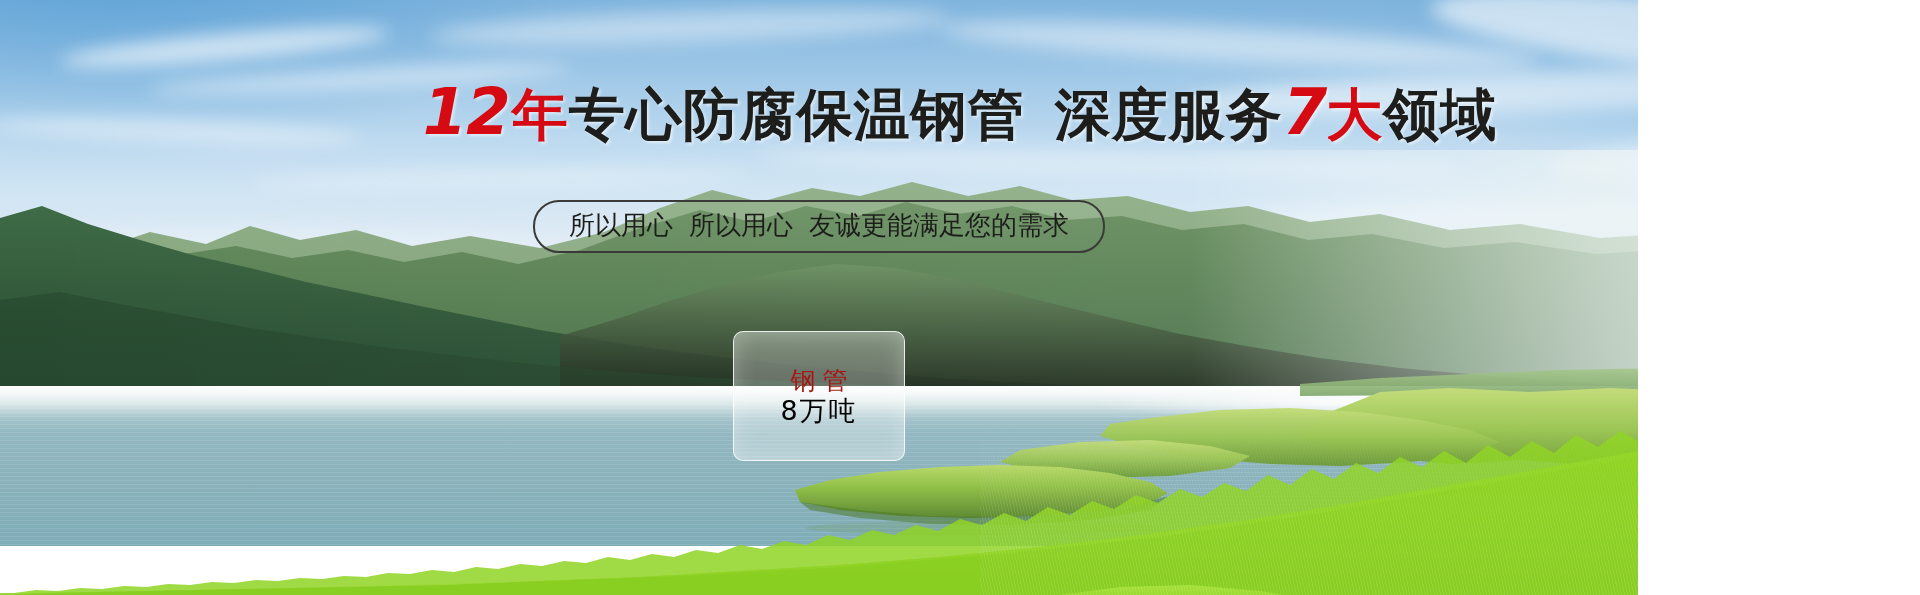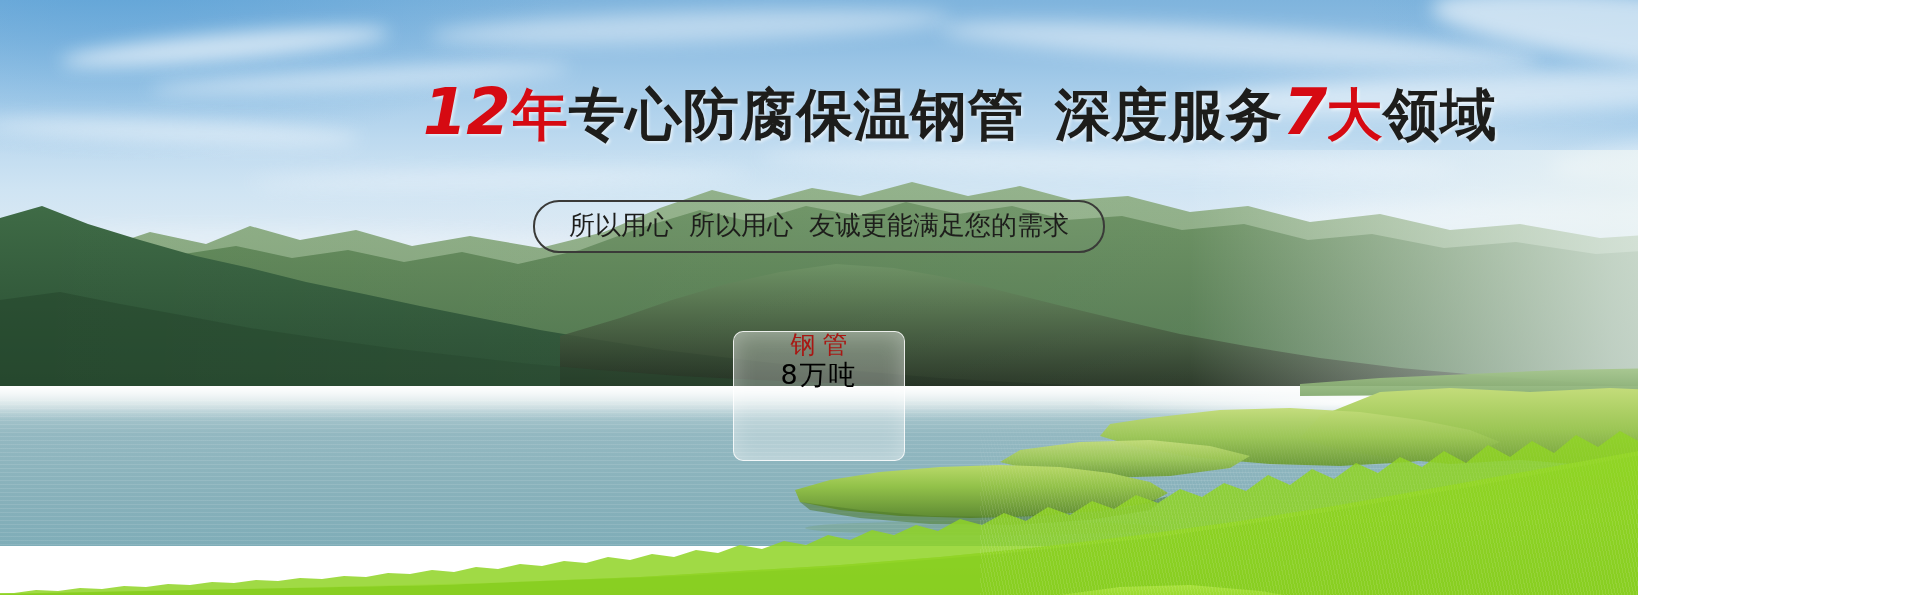--- a/index.html
+++ b/index.html
@@ -155,21 +155,21 @@
     display:flex;
     gap:7px;
   }
   .card{
     width:170px;height:128px;
     border-radius:10px;
     border:1px solid rgba(255,255,255,.85);
     background:rgba(255,255,255,.30);
     box-shadow:inset 0 0 22px rgba(255,255,255,.30);
     display:flex;flex-direction:column;
-    align-items:center;
+    align-items:center;justify-content:center;
     gap:3px;
   }
   .card .c-label{
     font-family:"DejaVu Sans","Liberation Sans",sans-serif;
     font-size:25px;line-height:26px;
     letter-spacing:7px;
     text-indent:7px;
     color:#a81713;
   }
   .card .c-value{

